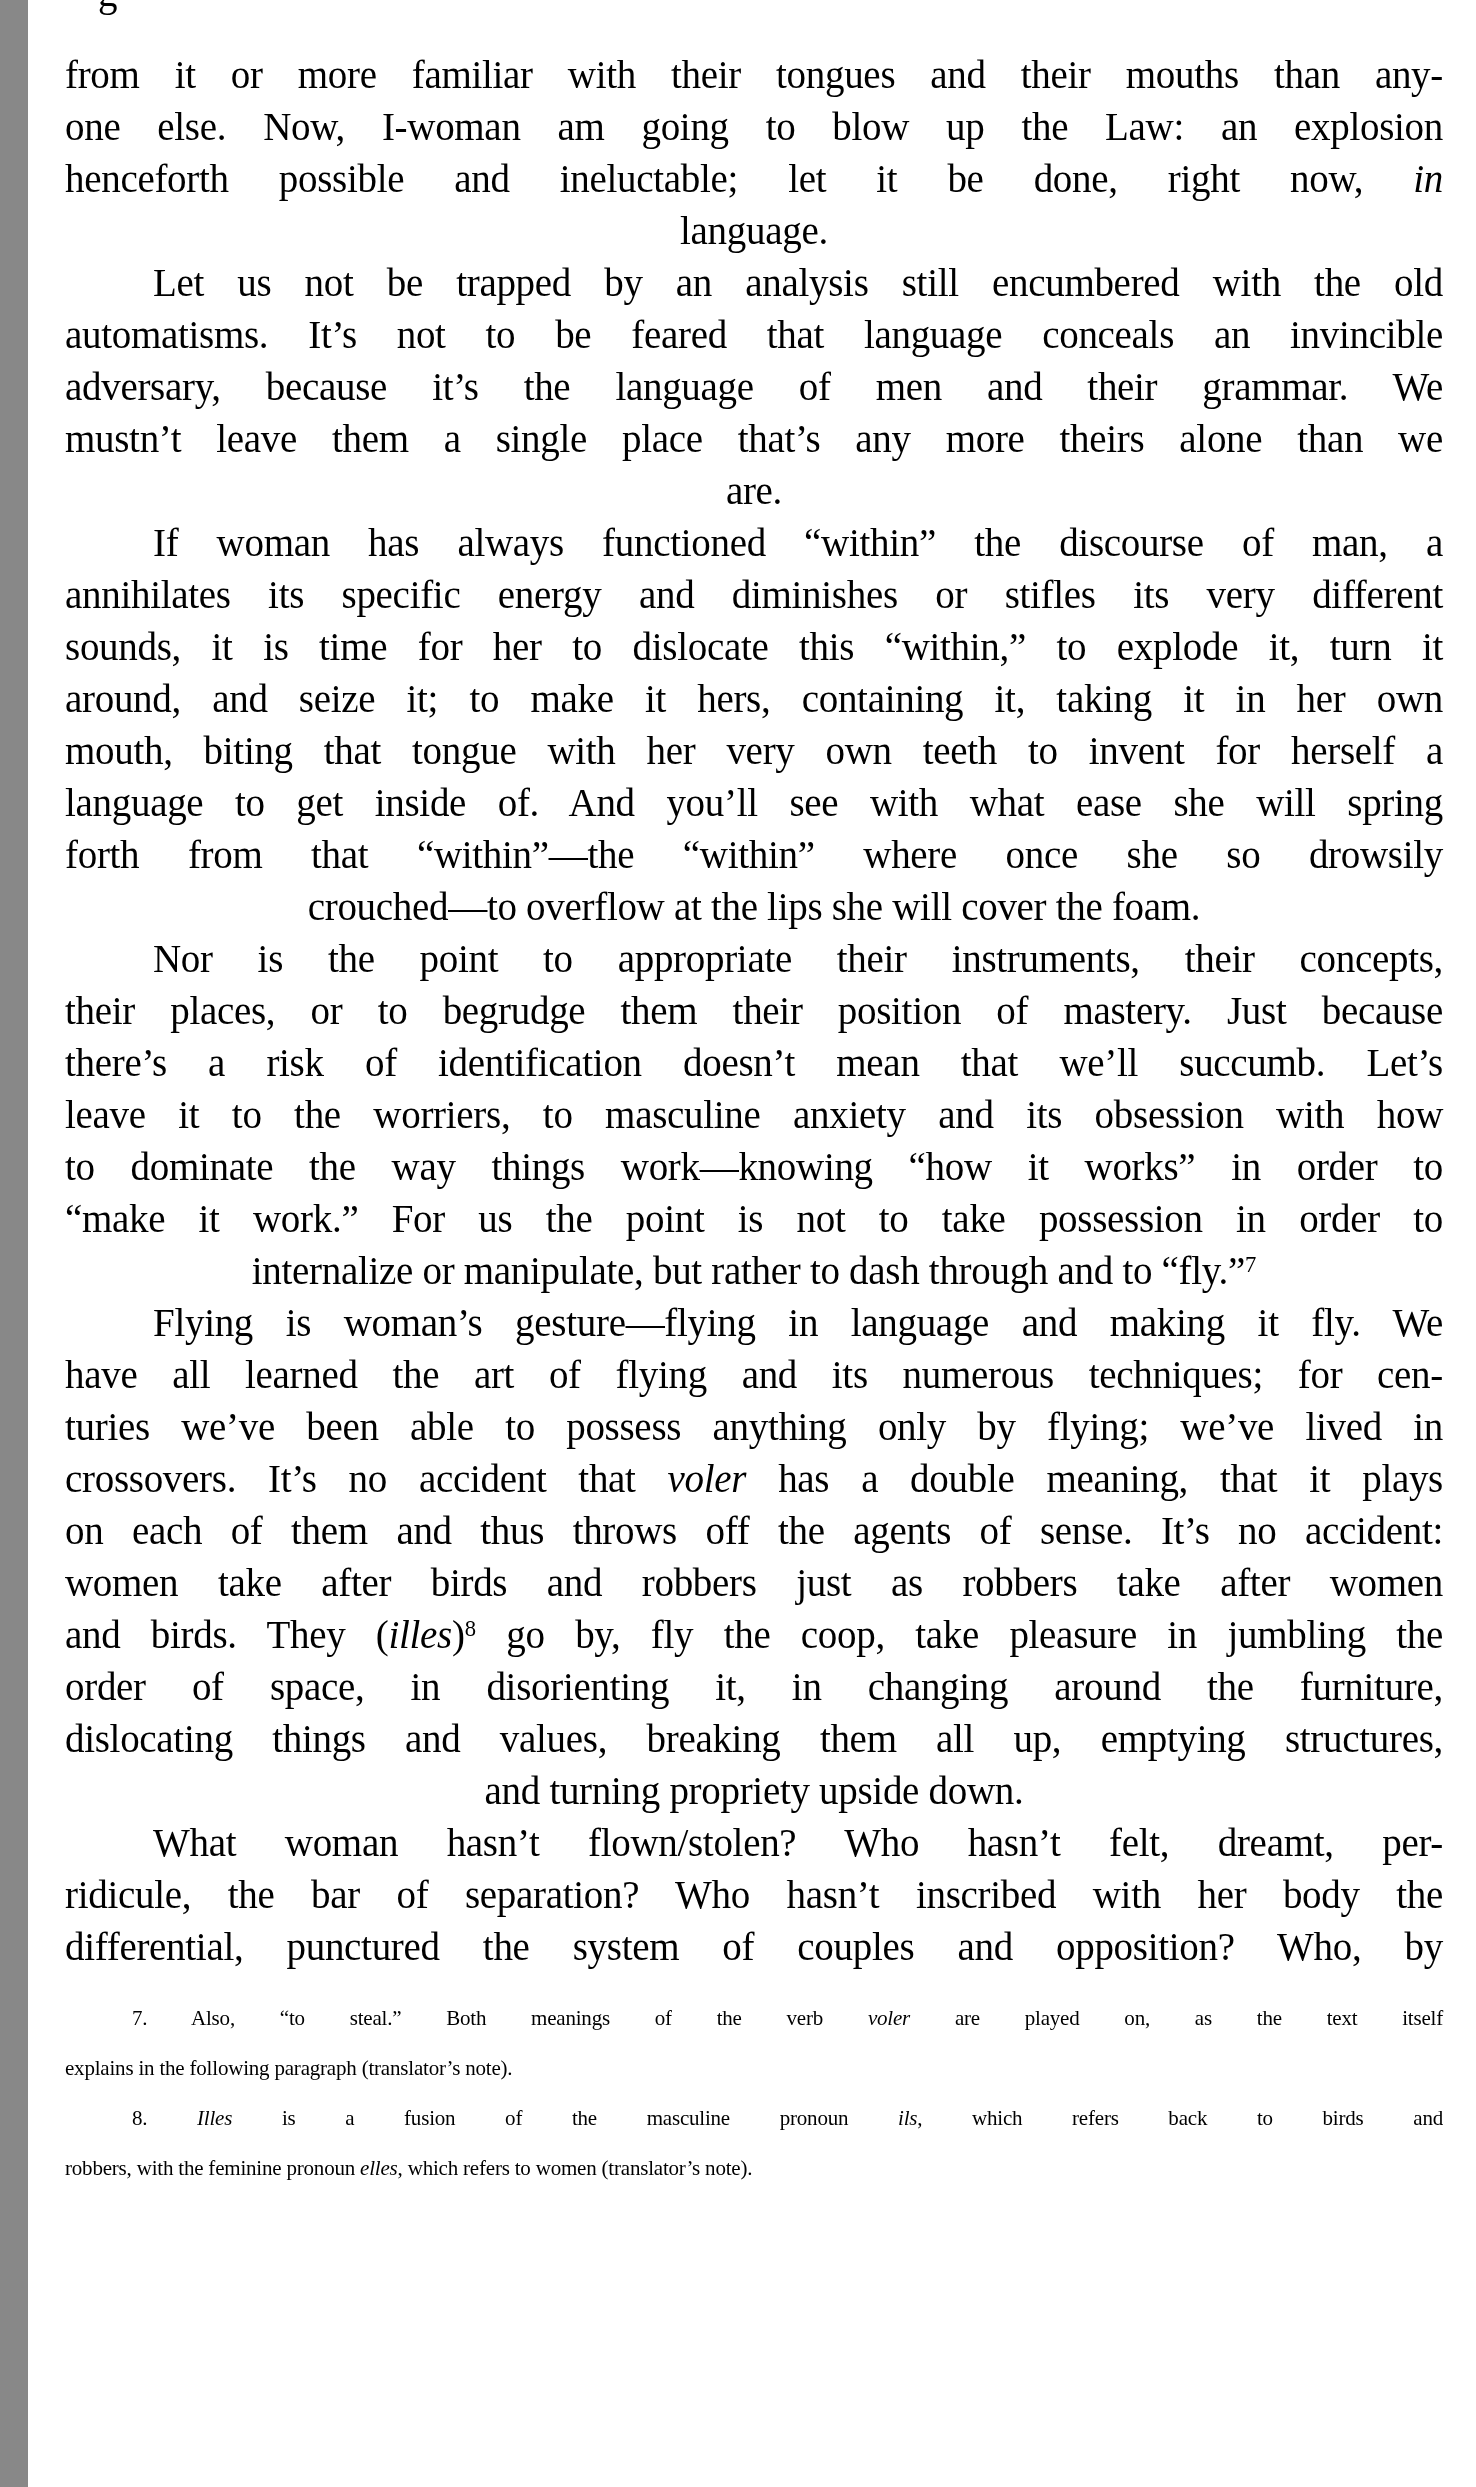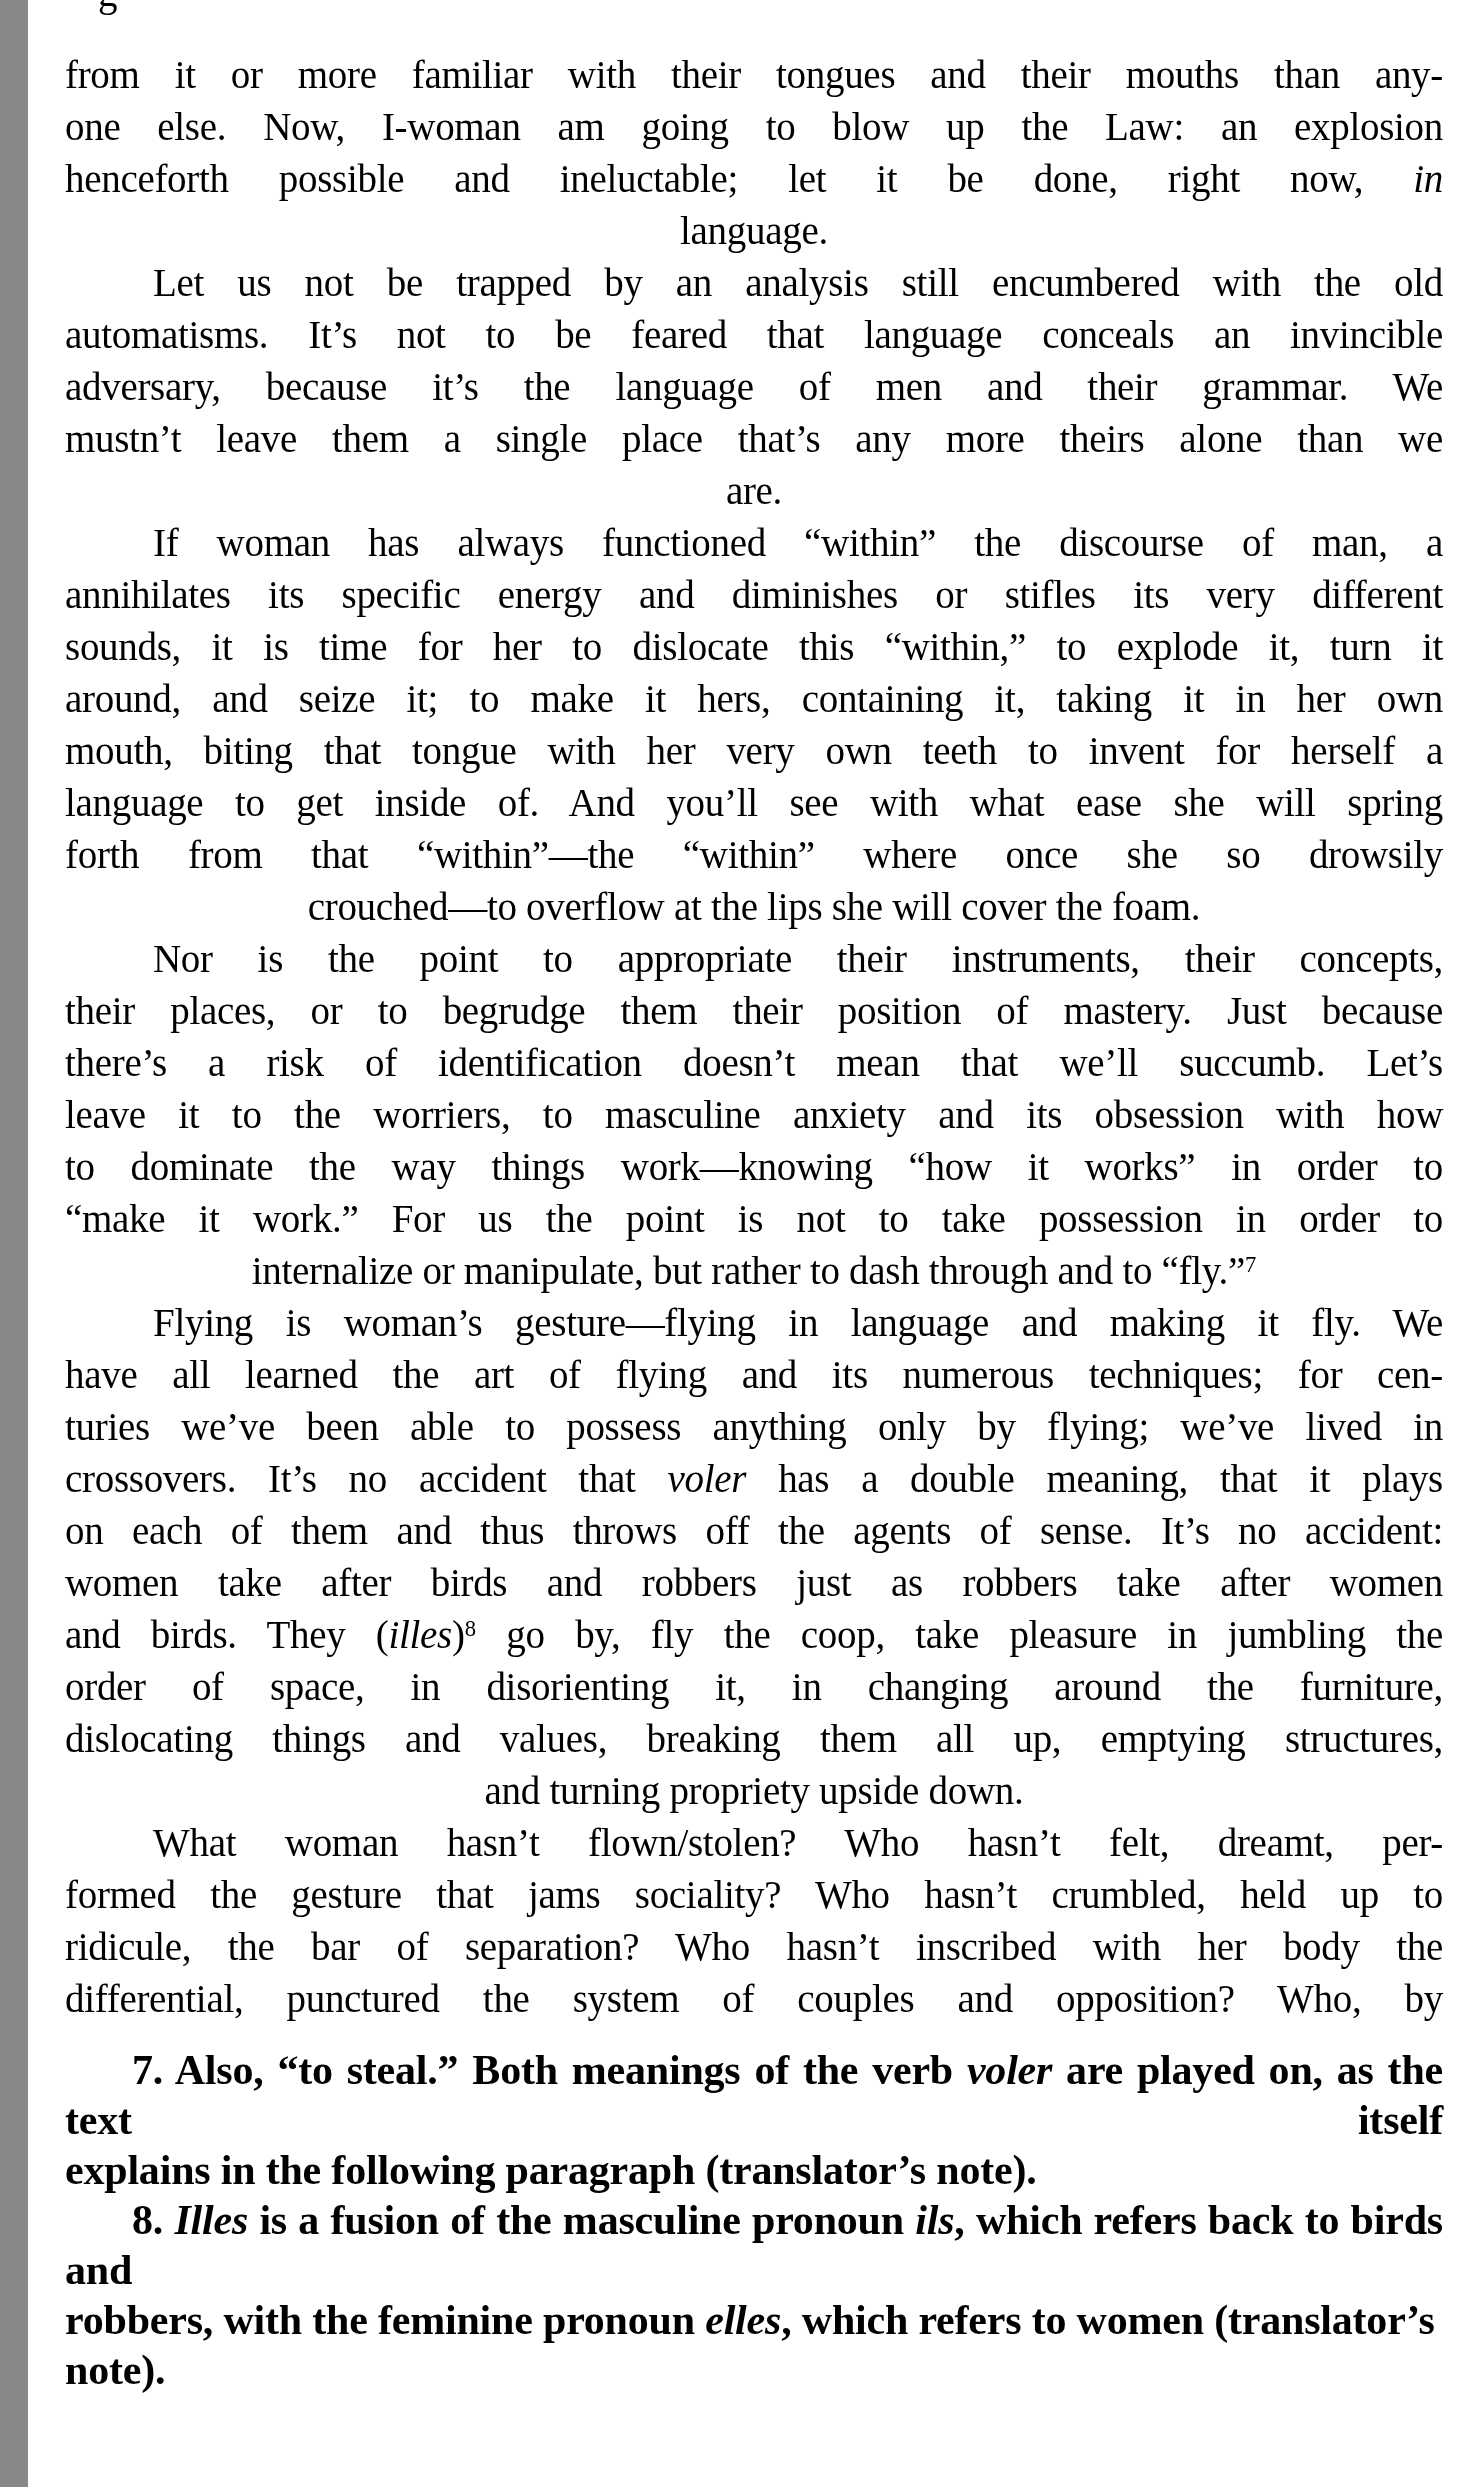--- a/index.html
+++ b/index.html
@@ -28,25 +28,24 @@
     font-size:39px;
     line-height:52px;
     letter-spacing:-0.3px;
     text-align:center;
     white-space:normal;
   }
   .bline.j { text-align:justify; text-align-last:justify; }
   .bline.ind { text-indent:88px; }
   .footnotes { margin-top:19.7px; }
   .fline {
-    font-size:42px;
+    font-size:21px;
     line-height:50px;
     letter-spacing:-0.2px;
     text-align:left;
-    font-weight:bold;
   }
   .fline.j { text-align:justify; text-align-last:justify; }
   .fline.ind { text-indent:67px; }
   .i { font-style:italic; }
   .sup {
     font-size:58%;
     vertical-align:0.55em;
     line-height:0;
     letter-spacing:0;
   }
@@ -86,21 +85,20 @@
         <div class="bline j"><span>have all learned the art of flying and its numerous techniques; for cen-</span></div>
         <div class="bline j"><span>turies we’ve been able to possess anything only by flying; we’ve lived in</span></div>
         <div class="bline j"><span>crossovers. It’s no accident that </span><span class="i">voler</span><span> has a double meaning, that it plays</span></div>
         <div class="bline j"><span>on each of them and thus throws off the agents of sense. It’s no accident:</span></div>
         <div class="bline j"><span>women take after birds and robbers just as robbers take after women</span></div>
         <div class="bline j"><span>and birds. They (</span><span class="i">illes</span><span>)</span><span class="sup">8</span><span> go by, fly the coop, take pleasure in jumbling the</span></div>
         <div class="bline j"><span>order of space, in disorienting it, in changing around the furniture,</span></div>
         <div class="bline j"><span>dislocating things and values, breaking them all up, emptying structures,</span></div>
         <div class="bline"><span>and turning propriety upside down.</span></div>
         <div class="bline j ind"><span>What woman hasn’t flown/stolen? Who hasn’t felt, dreamt, per-</span></div>
-        <div class="bline j"><span>formed the gesture that jams sociality? Who hasn’t crumbled, held up to</span></div>
         <div class="bline j"><span>ridicule, the bar of separation? Who hasn’t inscribed with her body the</span></div>
         <div class="bline j"><span>differential, punctured the system of couples and opposition? Who, by</span></div>
       </div>
     <div id="footnotes" class="footnotes">
         <div class="fline j ind"><span>7. Also, “to steal.” Both meanings of the verb </span><span class="i">voler</span><span> are played on, as the text itself</span></div>
         <div class="fline"><span>explains in the following paragraph (translator’s note).</span></div>
         <div class="fline j ind"><span>8. </span><span class="i">Illes</span><span> is a fusion of the masculine pronoun </span><span class="i">ils</span><span>, which refers back to birds and</span></div>
         <div class="fline"><span>robbers, with the feminine pronoun </span><span class="i">elles</span><span>, which refers to women (translator’s note).</span></div>
       </div>
   </div>

